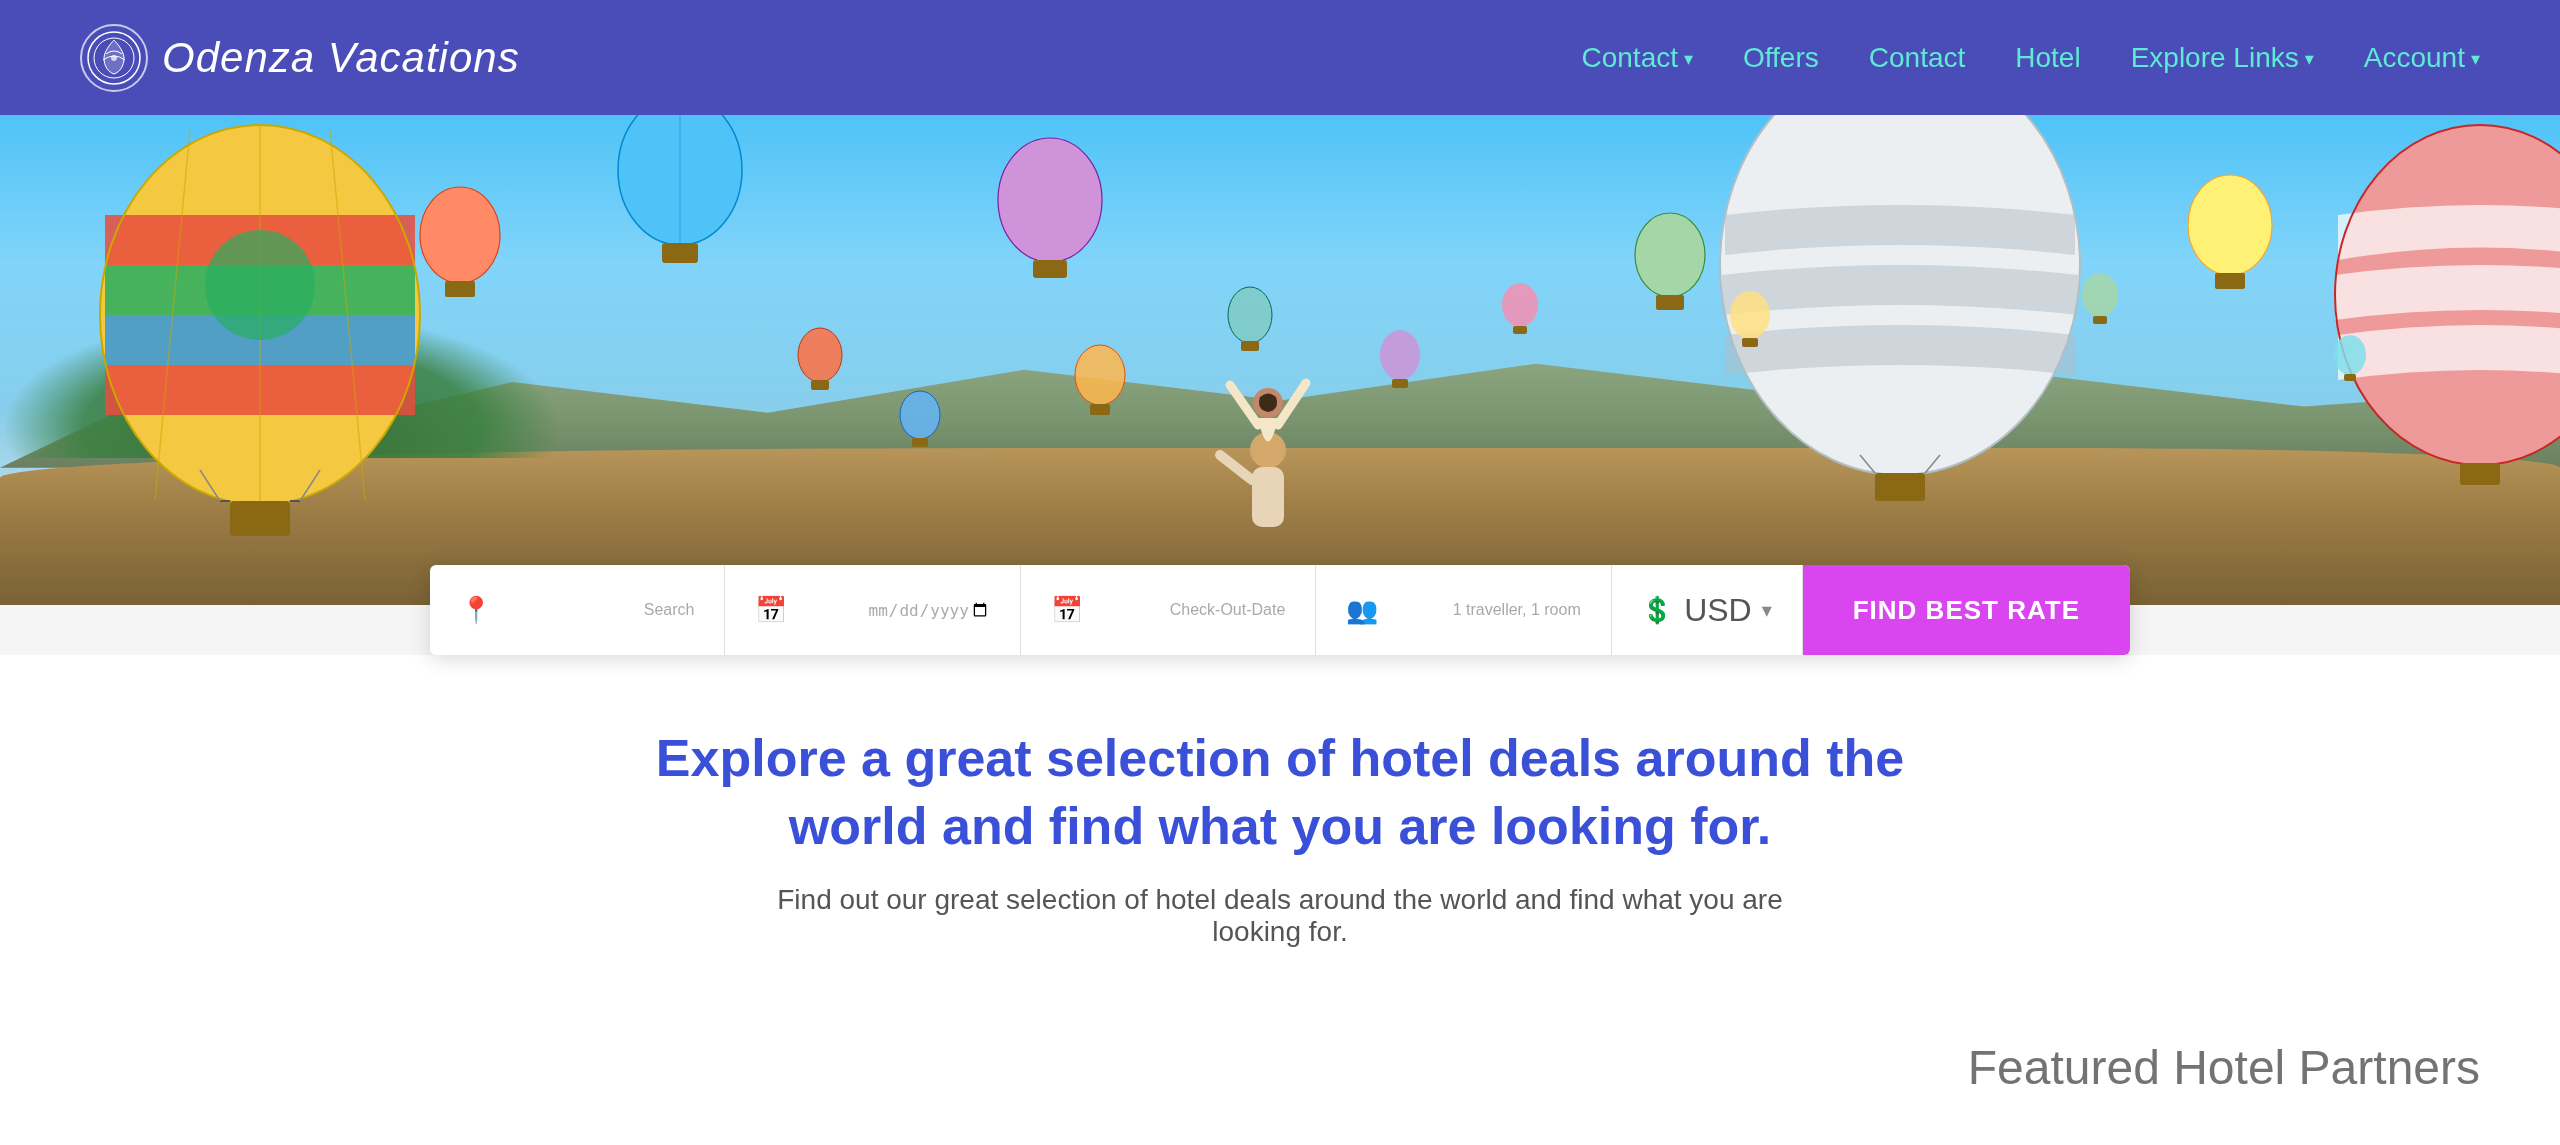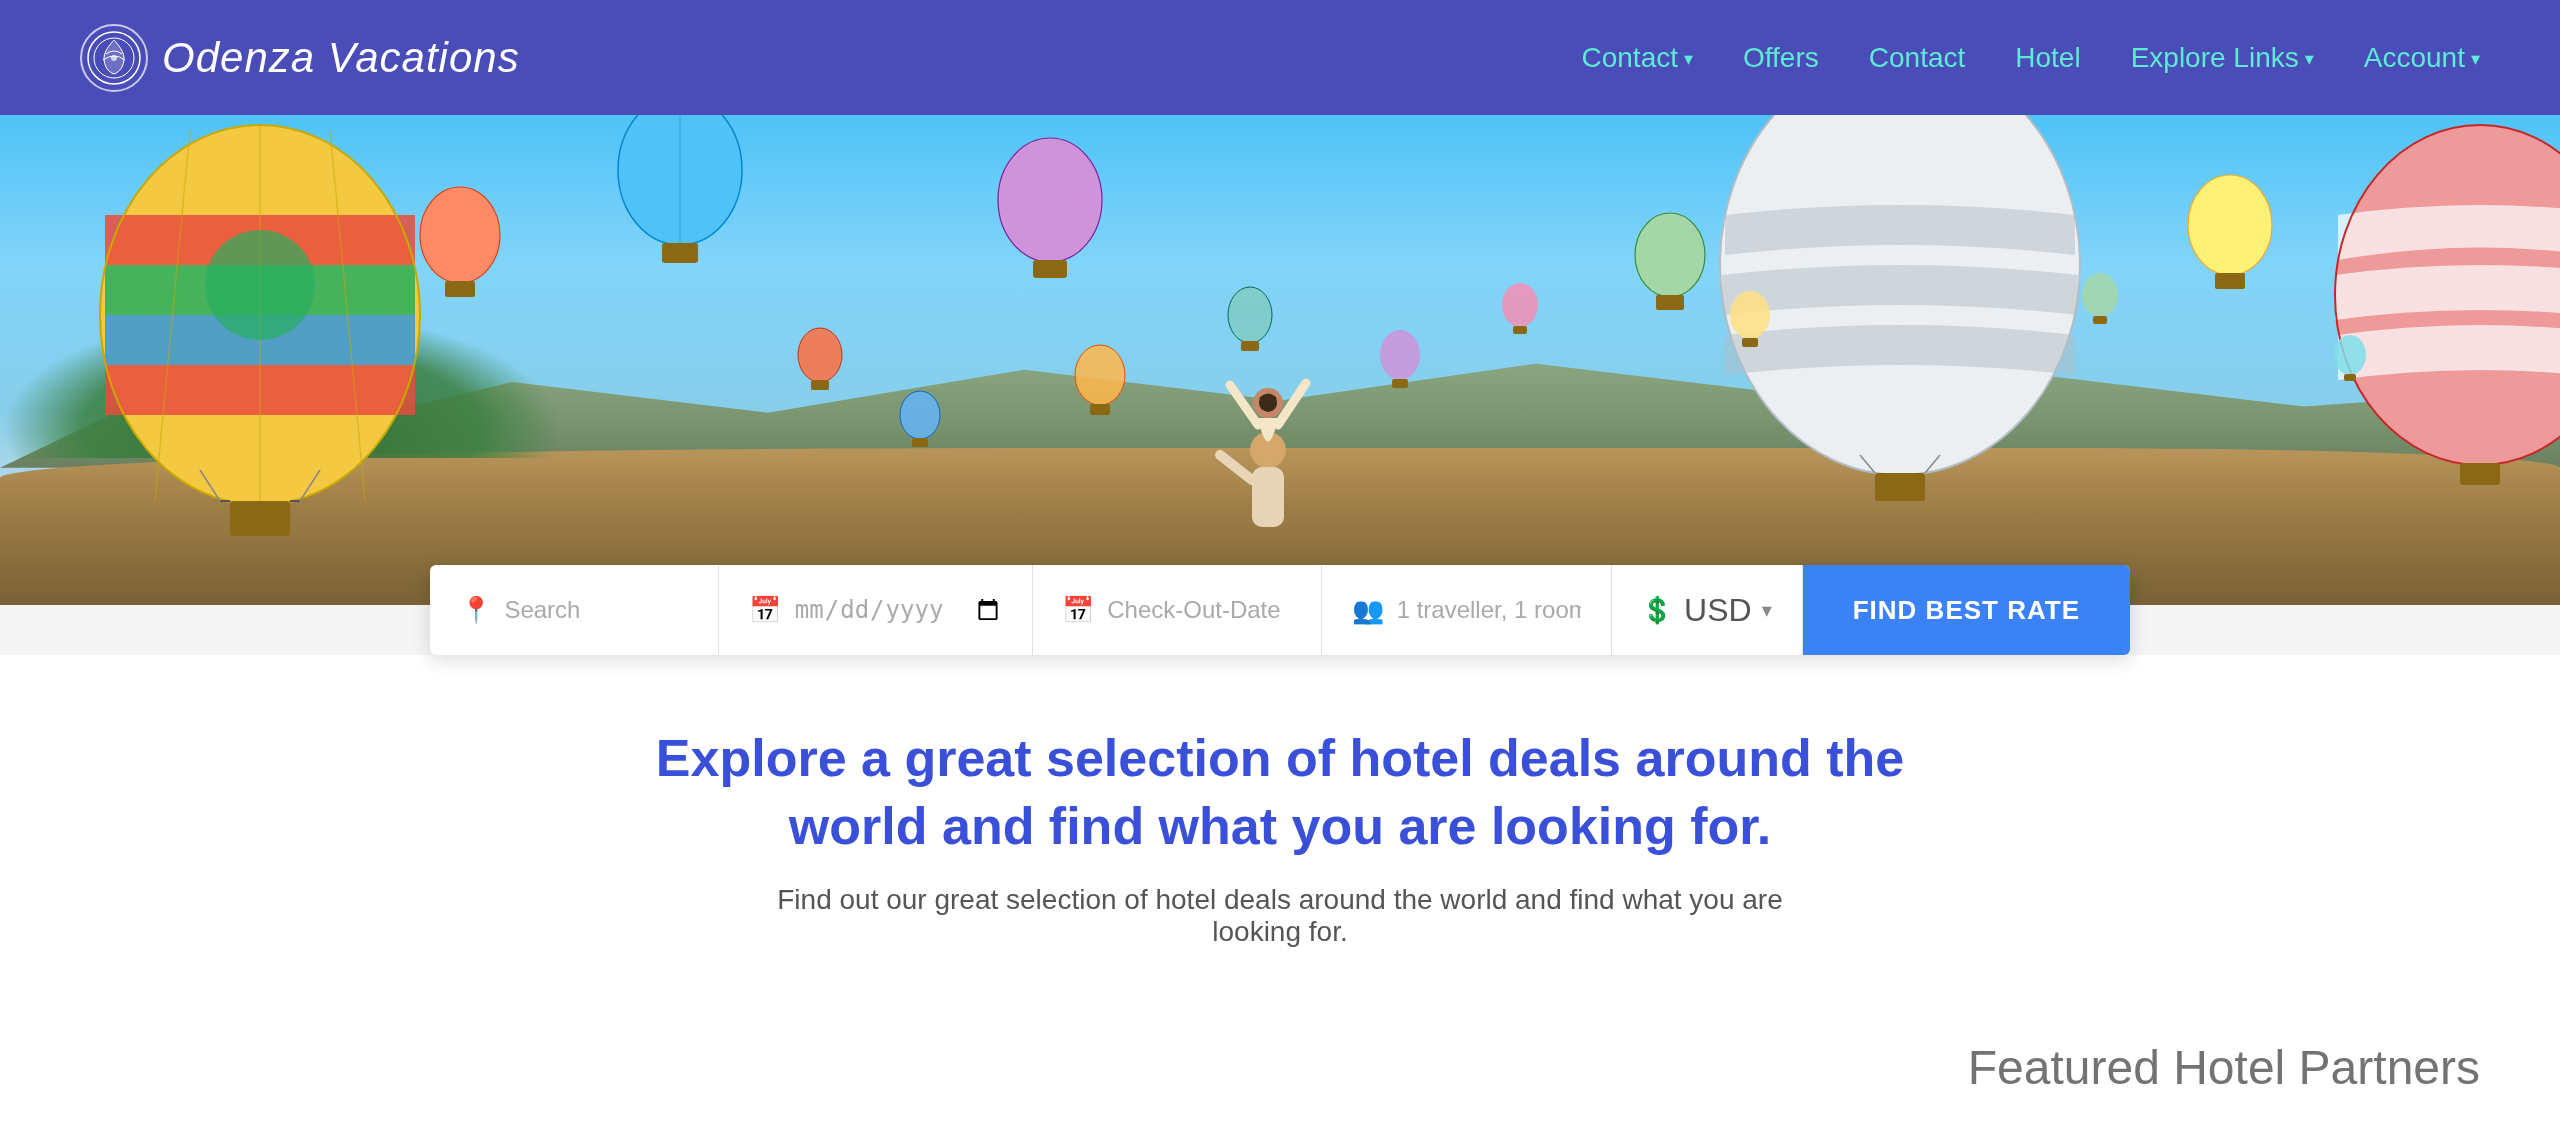--- a/index.html
+++ b/index.html
@@ -143,41 +143,42 @@
     }
     .search-field:last-of-type { border-right: none; }
     .field-icon {
       color: #888;
       font-size: 26px;
       flex-shrink: 0;
     }
     .field-input {
       border: none;
       outline: none;
-      font-size: 24px;
+      font-size: 16px;
       color: #aaa;
       background: transparent;
       width: 100%;
+      text-align: right;
     }
     .field-input::placeholder { color: #aaa; }
     .currency-select {
       display: flex;
       align-items: center;
       gap: 10px;
       padding: 0 30px;
       height: 100%;
       border-right: 1px solid #e0e0e0;
       min-width: 180px;
     }
     .currency-text {
       font-size: 32px;
       color: #555;
     }
     .find-btn {
-      background: #3b82f6;
+      background: #d946ef;
       color: white;
       font-size: 26px;
       font-weight: bold;
       letter-spacing: 1px;
       border: none;
       cursor: pointer;
       height: 100%;
       padding: 0 50px;
       white-space: nowrap;
     }

